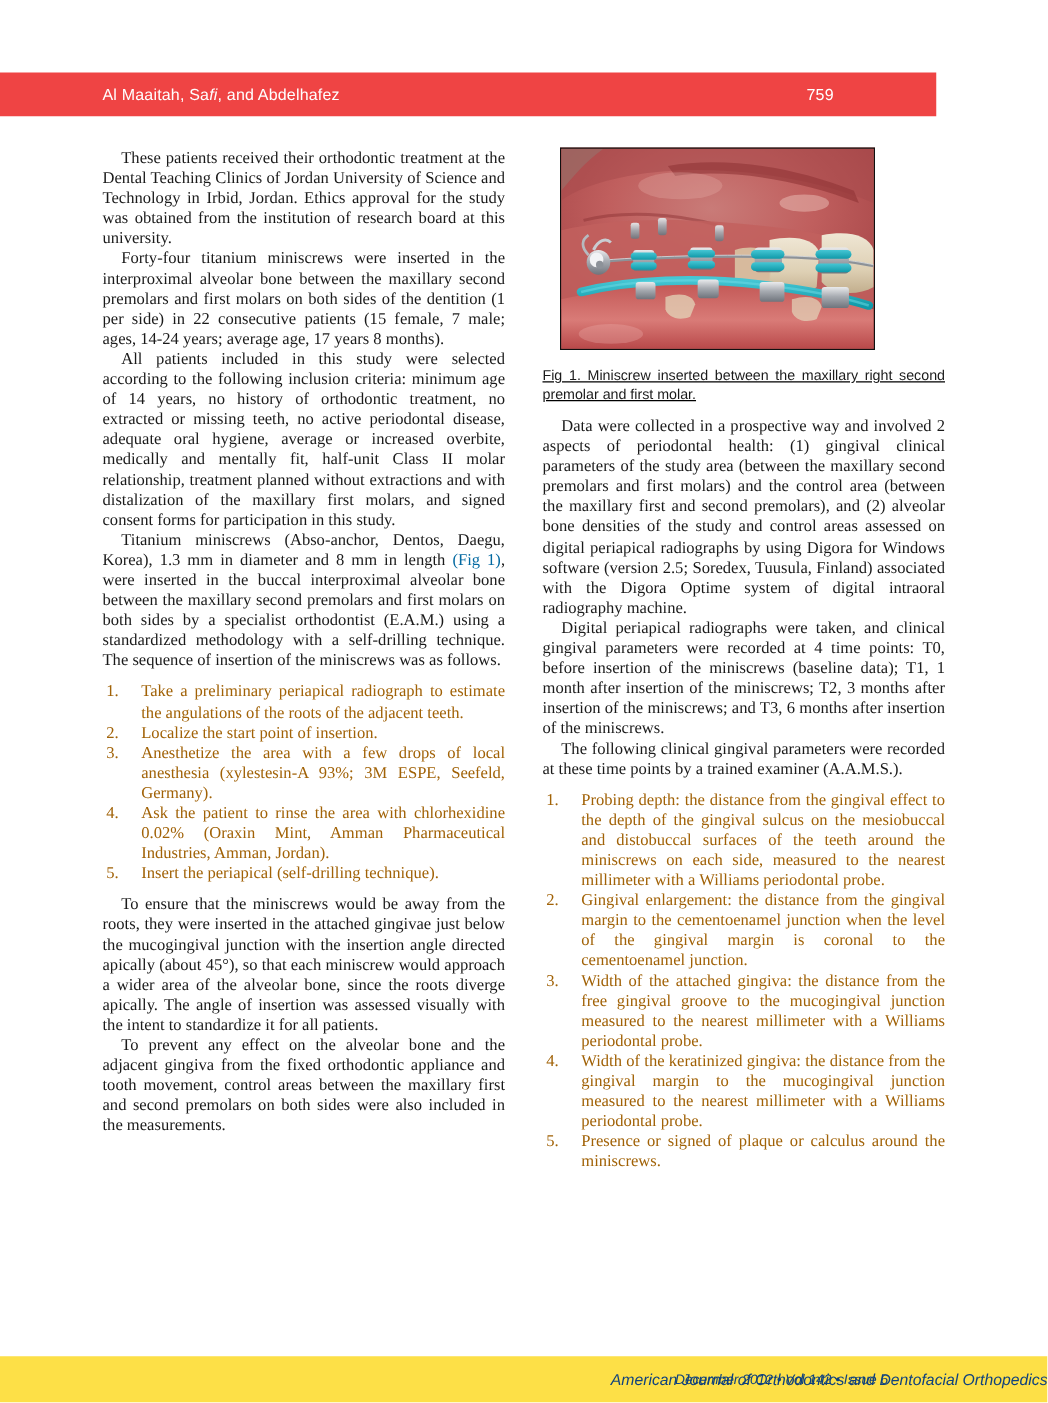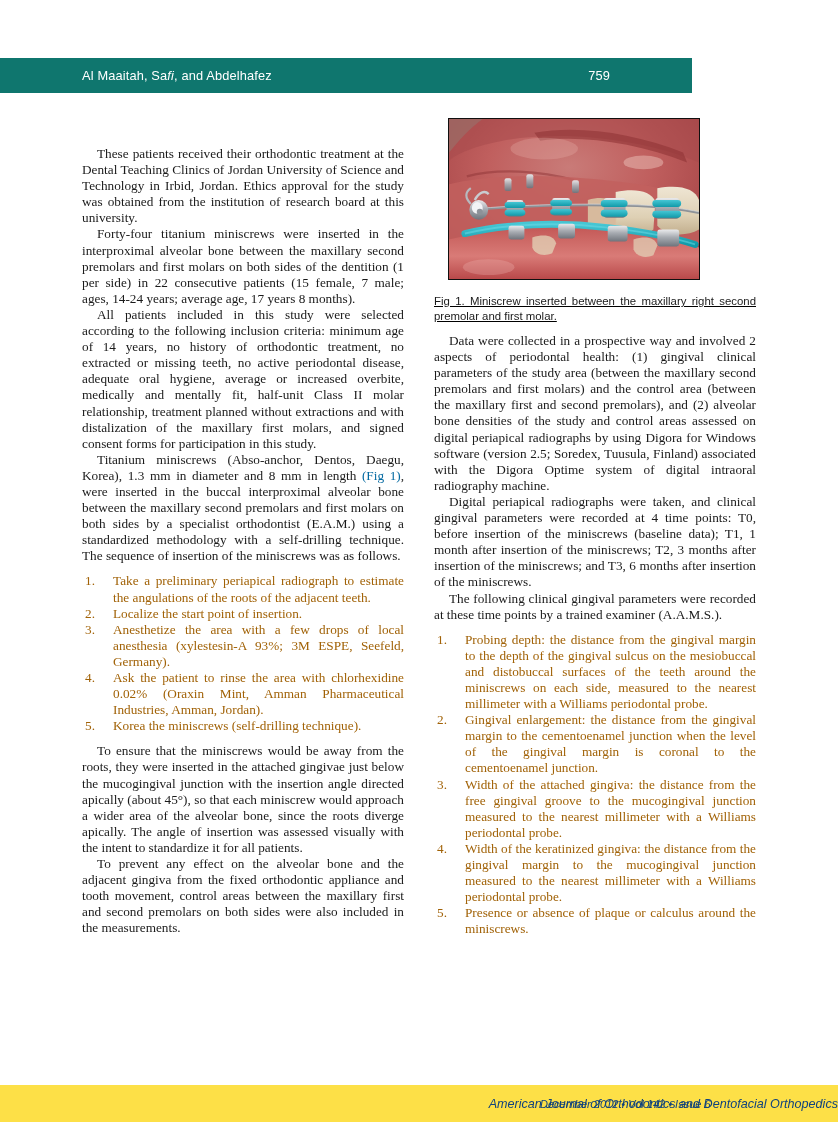--- a/index.html
+++ b/index.html
@@ -13,23 +13,23 @@
     position: relative;
     font-family: "Liberation Serif", serif;
     overflow: hidden;
   }
 
   
   .running-head {
     position: absolute;
     left: 0;
     top: 58px;
-    width: 692px;
+    width: 749px;
     height: 35px;
-    background: #0f766e;
+    background: #ef4444;
     display: flex;
     align-items: center;
     justify-content: space-between;
     box-sizing: border-box;
     padding: 0 82px 0 82px;
   }
   .running-head-authors {
     color: #ffffff;
     font-family: "Liberation Sans", sans-serif;
     font-size: 12.8px;
@@ -50,21 +50,21 @@
     left: 82px;
     top: 118px;
     width: 674px;
     height: 930px;
   }
   .col {
     position: absolute;
     top: 0;
     width: 322px;
   }
-  .col-left  { left: 0; margin-top: 28px; }
+  .col-left  { left: 0; }
   .col-right { left: 352px; }
 
   p.body {
     margin: 0;
     font-size: 13.25px;
     line-height: 16.1px;
     text-align: justify;
     text-indent: 15px;
     hyphens: manual;
     color: #1a1a1a;
@@ -172,21 +172,21 @@
     <p class="body">Forty-four titanium miniscrews were inserted in the interproximal alveolar bone between the maxillary second premolars and first molars on both sides of the dentition (1 per side) in 22 consecutive patients (15 female, 7 male; ages, 14-24 years; average age, 17 years 8 months).</p>
     <p class="body">All patients included in this study were selected according to the following inclusion criteria: minimum age of 14 years, no history of orthodontic treatment, no extracted or missing teeth, no active periodontal disease, adequate oral hygiene, average or increased overbite, medically and mentally fit, half-unit Class II molar relationship, treatment planned without extractions and with distalization of the maxillary first molars, and signed consent forms for participation in this study.</p>
 
     <p class="body"><span>Titanium miniscrews (Abso-anchor, Dentos, Daegu, Korea), 1.3 mm in diameter and 8 mm in length </span><a class="xref" href="#">(Fig 1)</a><span>, were inserted in the buccal interproximal alveolar bone between the maxillary second premolars and first molars on both sides by a specialist orthodontist (E.A.M.) using a standardized methodology with a self-drilling technique. The sequence of insertion of the miniscrews was as follows.</span></p>
 
     <ol class="numlist">
       <li>Take a preliminary periapical radiograph to estimate the angulations of the roots of the adjacent teeth.</li>
       <li>Localize the start point of insertion.</li>
       <li>Anesthetize the area with a few drops of local anesthesia (xylestesin-A 93%; 3M ESPE, Seefeld, Germany).</li>
       <li>Ask the patient to rinse the area with chlorhexidine 0.02% (Oraxin Mint, Amman Pharmaceutical Industries, Amman, Jordan).</li>
-      <li>Korea the miniscrews (self-drilling technique).</li>
+      <li>Insert the periapical (self-drilling technique).</li>
     </ol>
 
     <p class="body spaced">To ensure that the miniscrews would be away from the roots, they were inserted in the attached gingivae just below the mucogingival junction with the insertion angle directed apically (about 45°), so that each miniscrew would approach a wider area of the alveolar bone, since the roots diverge apically. The angle of insertion was assessed visually with the intent to standardize it for all patients.</p>
     <p class="body">To prevent any effect on the alveolar bone and the adjacent gingiva from the fixed orthodontic appliance and tooth movement, control areas between the maxillary first and second premolars on both sides were also included in the measurements.</p>
   </div>
 
   <div class="col col-right">
 
     <div class="figure-block">
       <div class="figure-frame">
@@ -292,25 +292,25 @@
         </svg>
       </div>
       <div class="figure-caption">Fig 1. Miniscrew inserted between the maxillary right second premolar and first molar.</div>
     </div>
 
     <p class="body spaced">Data were collected in a prospective way and involved 2 aspects of periodontal health: (1) gingival clinical parameters of the study area (between the maxillary second premolars and first molars) and the control area (between the maxillary first and second premolars), and (2) alveolar bone densities of the study and control areas assessed on digital periapical radiographs by using Digora for Windows software (version 2.5; Soredex, Tuusula, Finland) associated with the Digora Optime system of digital intraoral radiography machine.</p>
     <p class="body">Digital periapical radiographs were taken, and clinical gingival parameters were recorded at 4 time points: T0, before insertion of the miniscrews (baseline data); T1, 1 month after insertion of the miniscrews; T2, 3 months after insertion of the miniscrews; and T3, 6 months after insertion of the miniscrews.</p>
     <p class="body">The following clinical gingival parameters were recorded at these time points by a trained examiner (A.A.M.S.).</p>
 
     <ol class="numlist">
-      <li>Probing depth: the distance from the gingival margin to the depth of the gingival sulcus on the mesiobuccal and distobuccal surfaces of the teeth around the miniscrews on each side, measured to the nearest millimeter with a Williams periodontal probe.</li>
+      <li>Probing depth: the distance from the gingival effect to the depth of the gingival sulcus on the mesiobuccal and distobuccal surfaces of the teeth around the miniscrews on each side, measured to the nearest millimeter with a Williams periodontal probe.</li>
       <li>Gingival enlargement: the distance from the gingival margin to the cementoenamel junction when the level of the gingival margin is coronal to the cementoenamel junction.</li>
       <li>Width of the attached gingiva: the distance from the free gingival groove to the mucogingival junction measured to the nearest millimeter with a Williams periodontal probe.</li>
       <li>Width of the keratinized gingiva: the distance from the gingival margin to the mucogingival junction measured to the nearest millimeter with a Williams periodontal probe.</li>
-      <li>Presence or absence of plaque or calculus around the miniscrews.</li>
+      <li>Presence or signed of plaque or calculus around the miniscrews.</li>
     </ol>
   </div>
 </div>
 
 <div class="footer-band">
   <span class="footer-journal">American Journal of Orthodontics and Dentofacial Orthopedics</span>
   <span class="footer-issue">December 2012 • Vol 142 • Issue 6</span>
 </div>
 
 </body></html>

